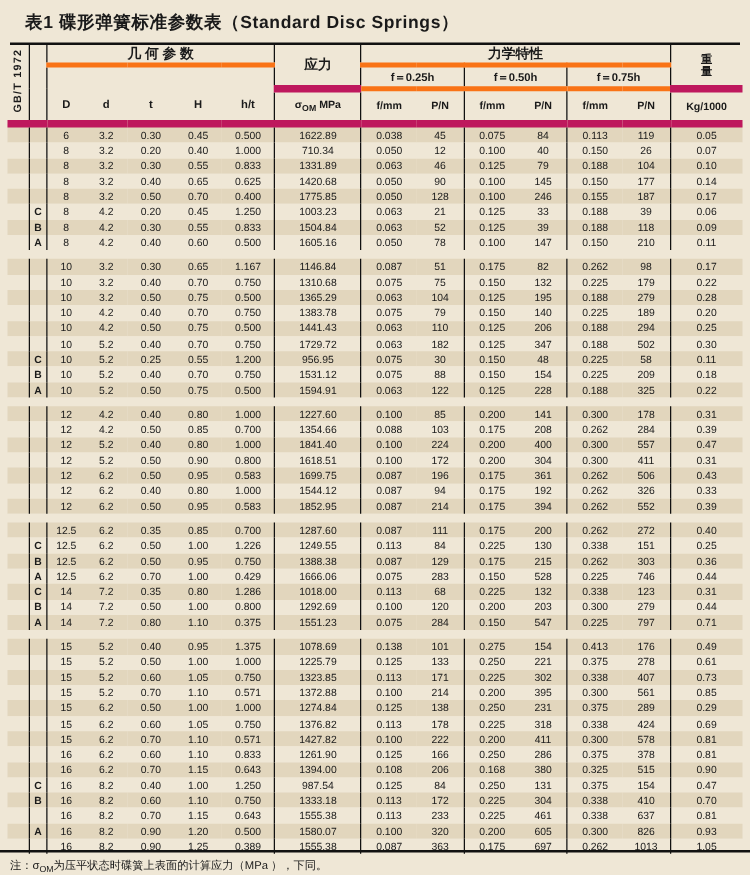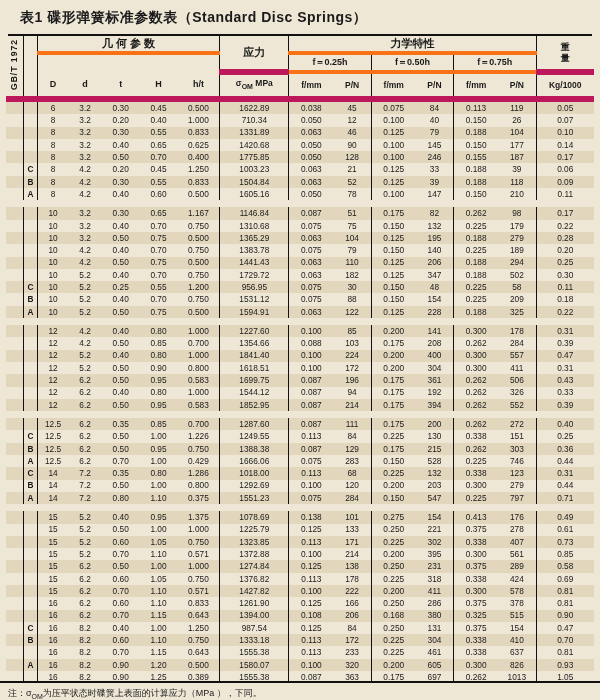--- a/index.html
+++ b/index.html
@@ -724,21 +724,21 @@
           <td>0.50</td>
           <td>1.00</td>
           <td>1.000</td>
           <td class="vline">1274.84</td>
           <td class="vline">0.125</td>
           <td>138</td>
           <td class="vline">0.250</td>
           <td>231</td>
           <td class="vline">0.375</td>
           <td>289</td>
-          <td class="vline">0.58</td>
+          <td class="vline">0.29</td>
         </tr>
         <tr class="bandlite">
           <td></td>
           <td class="mark vline c-mark"></td>
           <td class="vline">15</td>
           <td>6.2</td>
           <td>0.60</td>
           <td>1.05</td>
           <td>0.750</td>
           <td class="vline">1376.82</td>

